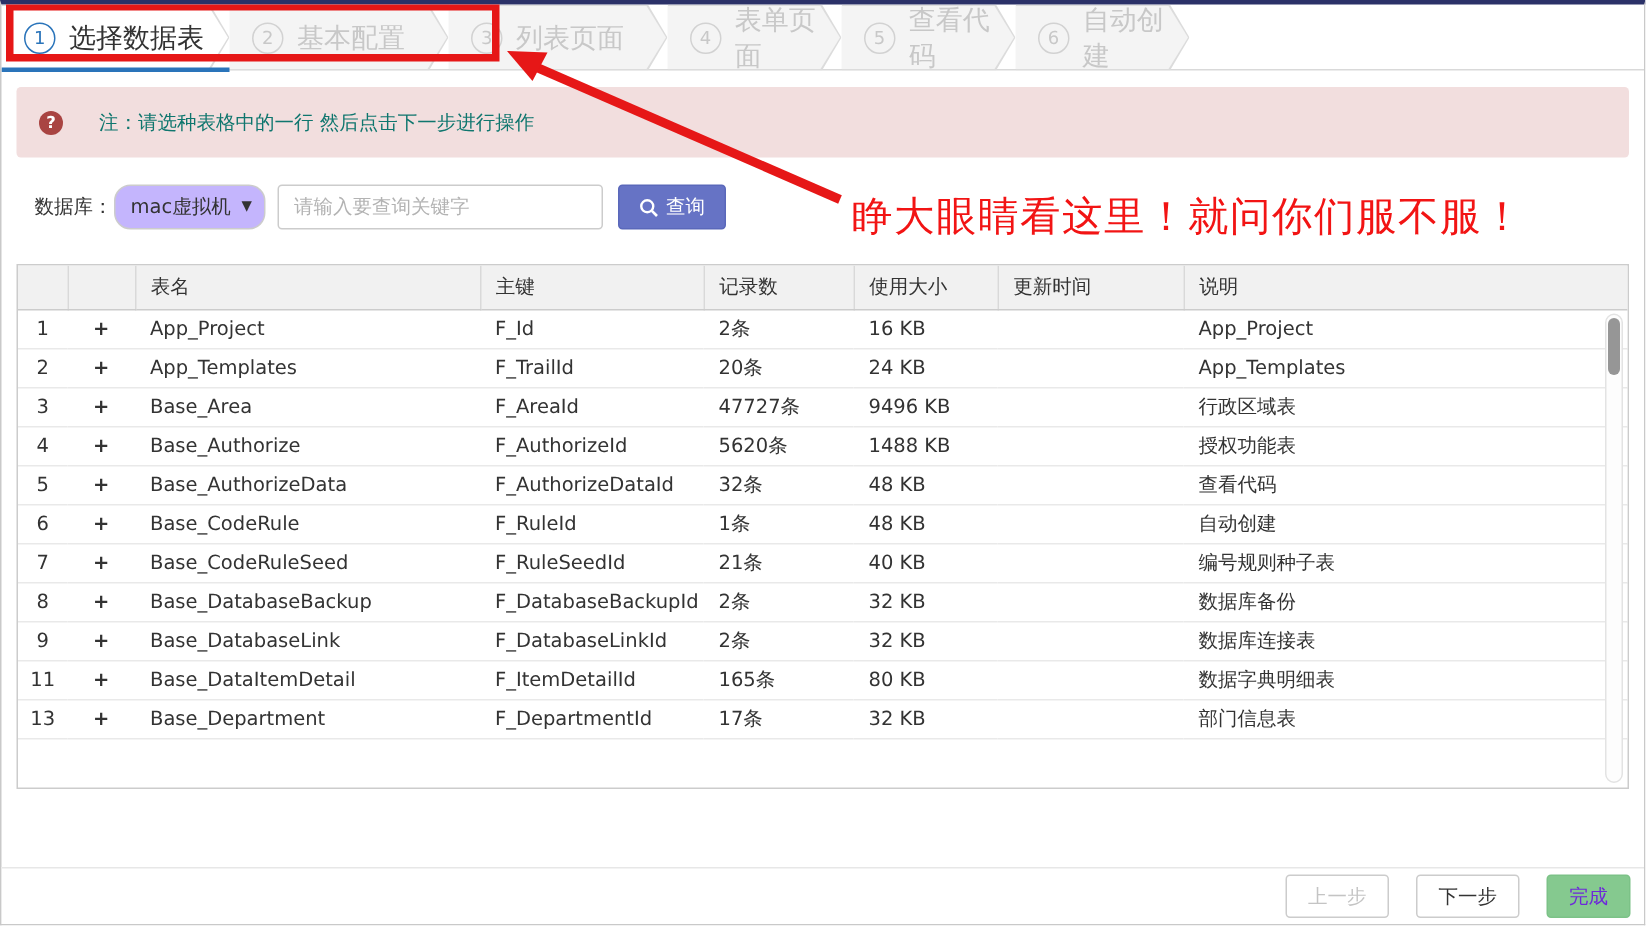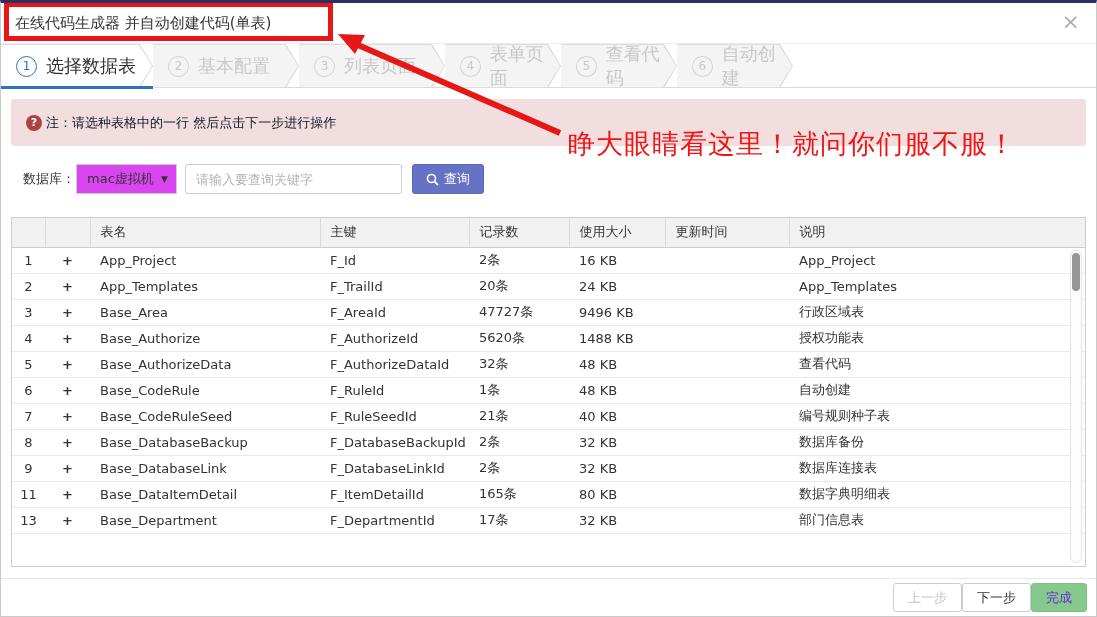--- a/index.html
+++ b/index.html
@@ -31,30 +31,30 @@
   .step .lbl { position:relative; z-index:2; margin-left:9px; font-size:18px; color:#c8c8c8; }
   .step.active .num { border-color:#2a74ba; color:#2a74ba; }
   .step.active .lbl { color:#333; }
   .step.active .underline { position:absolute; left:0; right:0; bottom:-1px; height:3px;
     background:#2a74ba; z-index:3; }
   
   .alert { margin:11px 10px 0 10px; height:47px; background:#f2dede; border-radius:3px;
     display:flex; align-items:center; padding-left:15px; }
   .alert .q-icon { width:16px; height:16px; border-radius:50%; background:#a94442; color:#fff;
     font-size:11px; font-weight:bold; display:flex; align-items:center; justify-content:center; flex:none; }
-  .alert .alert-text { margin-left:4px; font-size:13px; color:#0f172a; }
+  .alert .alert-text { margin-left:24px; font-size:13px; color:#0f766e; }
   
   .annotation { position:absolute; left:567px; top:123px; z-index:18; pointer-events:none;
     font-family:"DejaVu Serif","Liberation Serif",serif; font-size:27px; color:#f21414; letter-spacing:1px; }
   .arrow-svg { position:absolute; left:0; top:0; z-index:19; pointer-events:none; }
   
   .toolbar { display:flex; align-items:center; margin:18px 0 0 22px; height:30px; }
   .db-label { font-size:13px; color:#333; }
-  .db-select { width:101px; height:30px; margin-left:1px; border:1px solid #ccc; border-radius:1px;
-    background:#d946ef; display:flex; align-items:center; justify-content:space-between;
+  .db-select { width:101px; height:30px; margin-left:1px; border:1px solid #ccc; border-radius:11px;
+    background:#c4b5fd; display:flex; align-items:center; justify-content:space-between;
     padding:0 8px 0 10px; font-size:13px; color:#333; cursor:pointer; }
   .db-select .caret { font-size:9px; color:#333; }
   .search-input { width:217px; height:30px; margin-left:8px; border:1px solid #ccc; border-radius:3px;
     padding:0 10px; font-size:13px; color:#333; outline:none; font-family:inherit; }
   .search-input::placeholder { color:#b3b3b3; }
   .search-btn { height:30px; margin-left:10px; padding:0 13px; background:#6673c5; border:1px solid #5a68ba;
     border-radius:3px; color:#fff; font-size:13px; display:flex; align-items:center; gap:5px; cursor:pointer;
     font-family:Liberation Mono, monospace; }
   
   .table-wrap { position:relative; margin:23px 10px 0 10px; height:350px; overflow:hidden;
@@ -69,36 +69,32 @@
   td:nth-child(2) { font-weight:bold; }
   tbody tr { background:#fff; cursor:pointer; }
   
   .vscroll { position:absolute; right:3px; top:32px; bottom:3px; width:12px;
     border:1px solid #e3e3e3; border-radius:7px; background:#fdfdfd; }
   .vthumb { position:absolute; left:1px; top:2px; width:8px; height:38px;
     background:#969696; border-radius:5px; }
   
   .footer { position:absolute; left:0; right:0; bottom:0; height:38px; background:#fff;
     border-top:1px solid #e7e7e7; display:flex; align-items:center; justify-content:flex-end;
-    gap:0; padding-right:9px; }
+    gap:18px; padding-right:9px; }
   .btn { height:29px; padding:0 14px; font-size:13px; border-radius:3px; border:1px solid #ccc;
     background:#fff; cursor:pointer; font-family:inherit; }
   .btn.prev { color:#c4c4c4; }
   .btn.next { color:#333; }
   .btn.finish { background:#85c98f; border-color:#7cc287; color:#6d28d9; }
 </style>
 </head>
 <body>
 
 <div class="modal">
 
-  <div class="title-bar">
-    <span class="title-text">在线代码生成器 并自动创建代码(单表)</span>
-    <span class="close-x">×</span>
-  </div>
   <div class="red-box"></div>
 
   <div class="steps">
     <div class="step active">
       <span class="num">1</span>
       <span class="lbl">选择数据表</span>
       <span class="underline"></span>
     </div>
     <div class="step">
       <span class="num">2</span>

